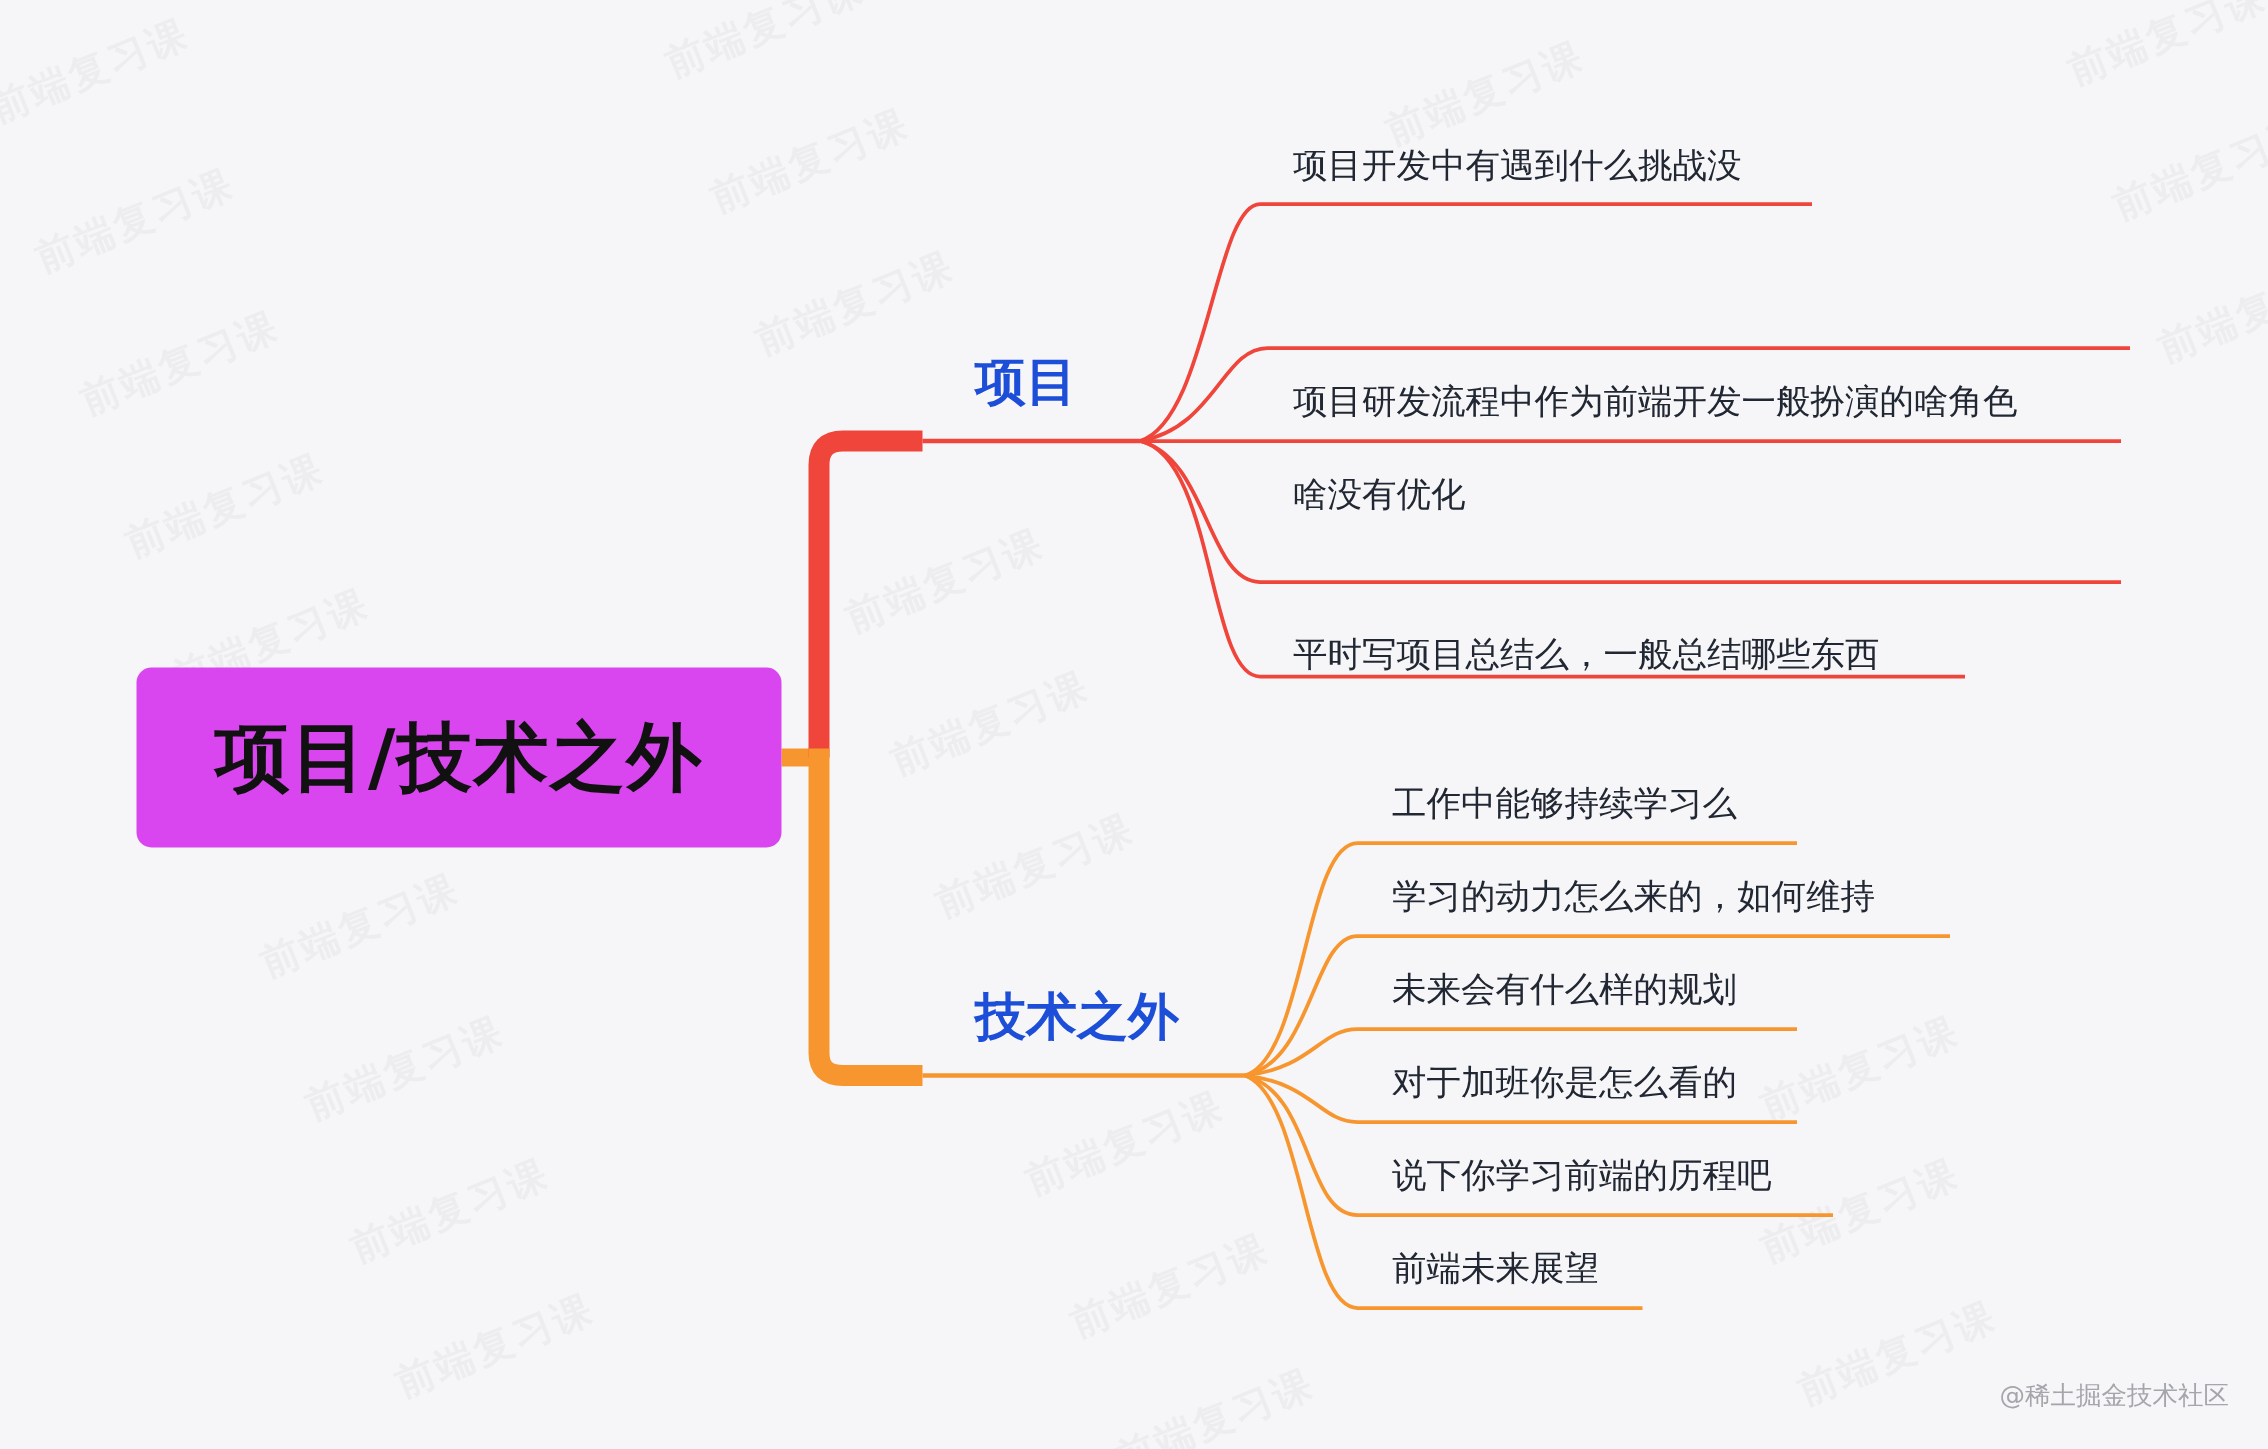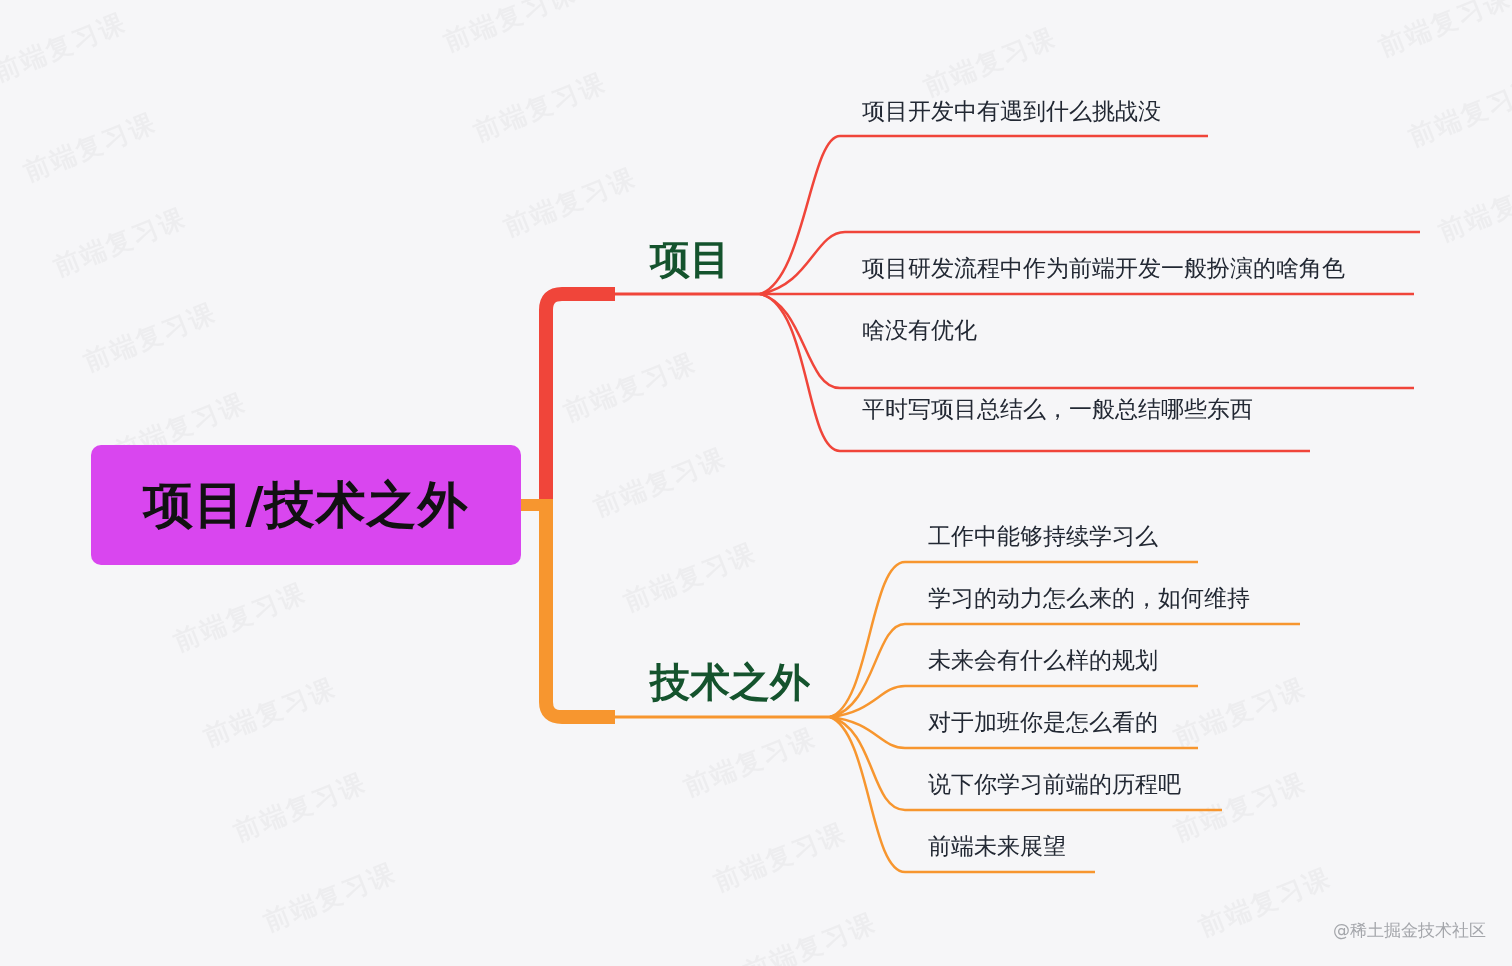--- a/index.html
+++ b/index.html
@@ -4,21 +4,21 @@
 <style>
   html, body { margin:0; padding:0; }
   body { width:1512px; height:966px; background:#f6f6f8; position:relative; overflow:hidden;
          font-family:"DejaVu Sans","Liberation Sans",sans-serif; color:#1e2330; }
   .wm { position:absolute; font-size:26px; color:rgba(0,0,0,0.035); transform:rotate(-22deg);
         white-space:nowrap; pointer-events:none; font-weight:bold; letter-spacing:2px; }
   svg.lines { position:absolute; left:0; top:0; }
   .root { position:absolute; left:91px; top:445px; width:430px; height:120px; background:#d946ef;
           border-radius:10px; display:flex; align-items:center; justify-content:center; }
   .root span { font-size:50px; font-weight:bold; color:#111; letter-spacing:1px; }
-  .branch { position:absolute; font-size:40px; font-weight:bold; color:#14532d; }
+  .branch { position:absolute; font-size:34px; font-weight:bold; color:#1d4ed8; }
   .leaf { position:absolute; font-size:23px; color:#222833; line-height:33px; white-space:nowrap; }
   .credit { position:absolute; right:26px; bottom:24px; font-size:17px; color:#a4a6ab;margin-left:48px; }
 </style>
 </head>
 <body>
 
 <div>
   <div class="wm" style="left:-10px;top:30px;">前端复习课</div>
   <div class="wm" style="left:20px;top:130px;">前端复习课</div>
   <div class="wm" style="left:50px;top:225px;">前端复习课</div>
@@ -83,21 +83,21 @@
   <div>项目开发中有遇到什么挑战没</div>
 </div>
 <div class="leaf" style="left:862px;top:157px;">
 </div>
 <div class="leaf" style="left:862px;top:252px;">
   <div>项目研发流程中作为前端开发一般扮演的啥角色</div>
 </div>
 <div class="leaf" style="left:862px;top:314px;">
   <div>啥没有优化</div>
 </div>
-<div class="leaf" style="left:862px;top:393px;text-align:right;">
+<div class="leaf" style="left:862px;top:421px;text-align:right;">
   <div>平时写项目总结么，一般总结哪些东西</div>
 </div>
 
 <div class="branch" style="left:650px;top:655px;">技术之外</div>
 <div class="leaf" style="left:928px;top:520px;text-align:right;">
   <div>工作中能够持续学习么</div>
 </div>
 <div class="leaf" style="left:928px;top:582px;">
   <div>学习的动力怎么来的，如何维持</div>
 </div>

